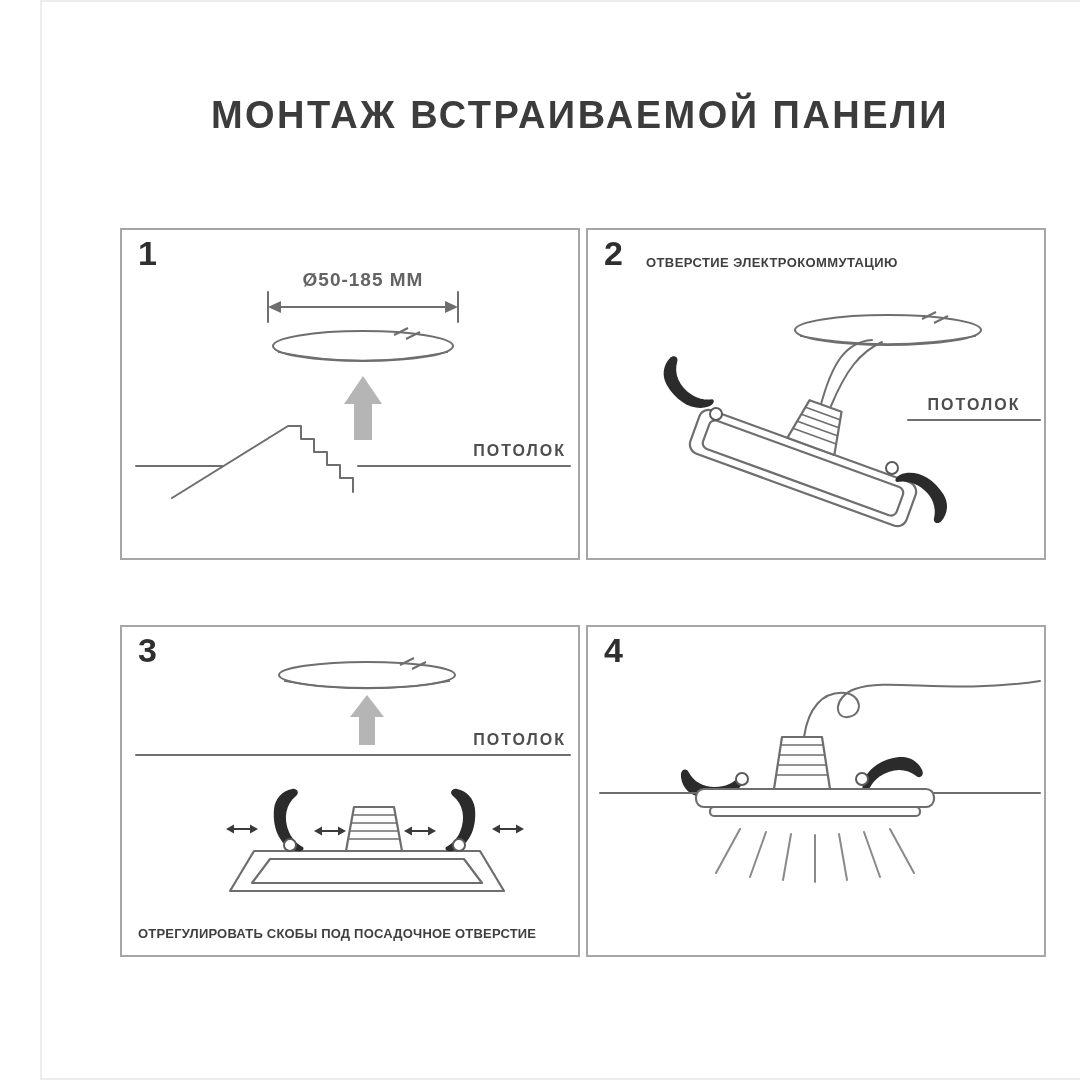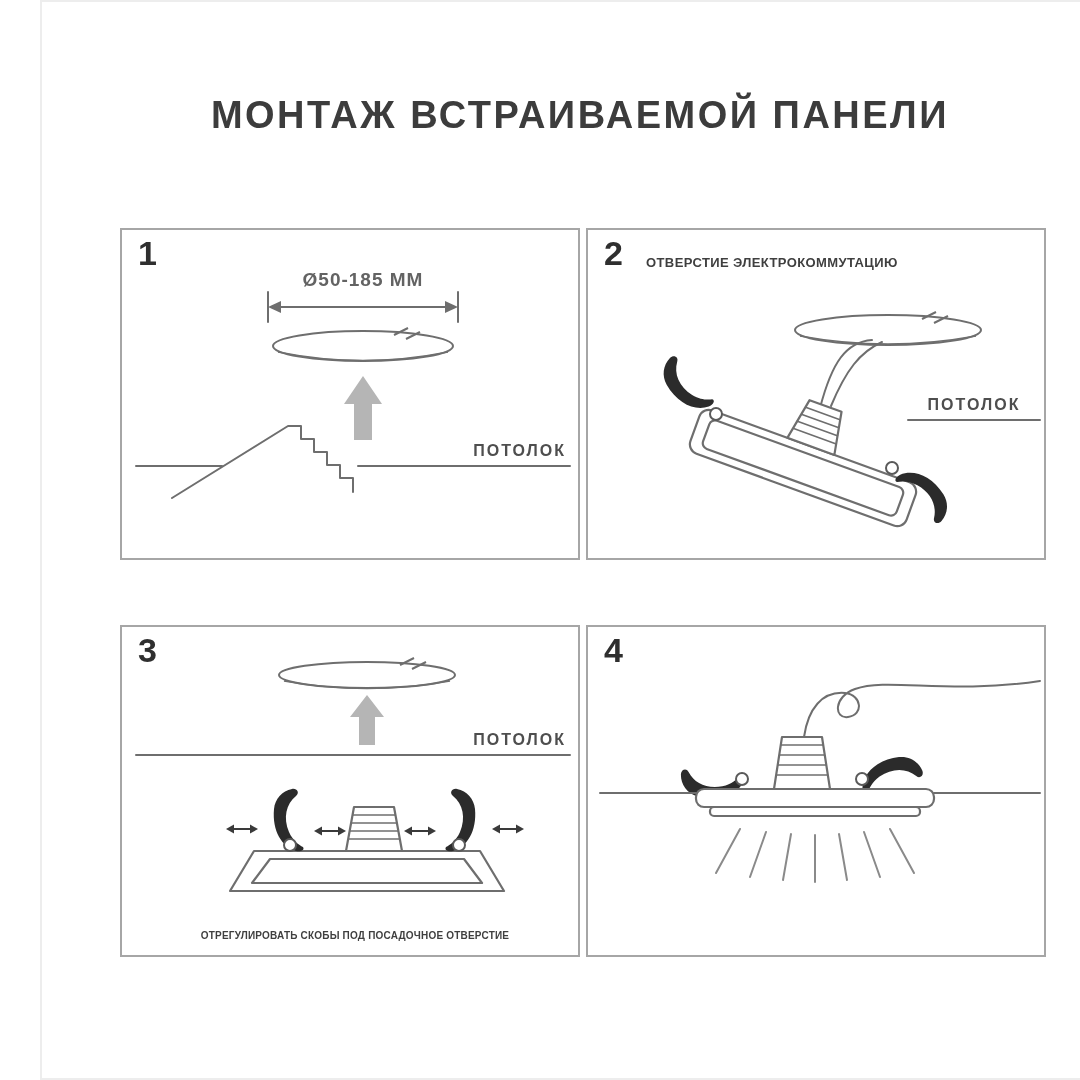--- a/index.html
+++ b/index.html
@@ -20,21 +20,21 @@
   #p2 { left:546px; top:228px; width:456px; height:328px; }
   #p3 { left:80px;  top:625px; width:456px; height:328px; }
   #p4 { left:546px; top:625px; width:456px; height:328px; }
   .step-num {
     position:absolute; top:4px; left:16px; z-index:2;
     font-size:34px; font-weight:700; color:#2f2f2f;
   }
   .panel svg { position:absolute; left:0; top:0; width:100%; height:100%; }
   .caption { position:absolute; z-index:2; font-weight:700; color:#3f3f3f; }
   #p2 .caption { left:58px; top:25px; right:6px; font-size:13px; letter-spacing:0.4px; }
-  #p3 .caption { left:16px; right:6px; bottom:14px; font-size:10px; letter-spacing:0.2px;text-align:center; }
+  #p3 .caption { left:16px; right:6px; bottom:14px; font-size:13px; letter-spacing:0.2px; }
   svg text { font-family:"Liberation Sans","DejaVu Sans",sans-serif; }
   .ceil { font-size:16px; font-weight:700; fill:#4e4e4e; letter-spacing:2px; }
   .dim  { font-size:19px; font-weight:700; fill:#636363; letter-spacing:1px; }
   .ln   { stroke:#6e6e6e; stroke-width:2; fill:none; stroke-linecap:round; stroke-linejoin:round; }
 </style>
 </head>
 <body>
 
 <div class="page">
 

